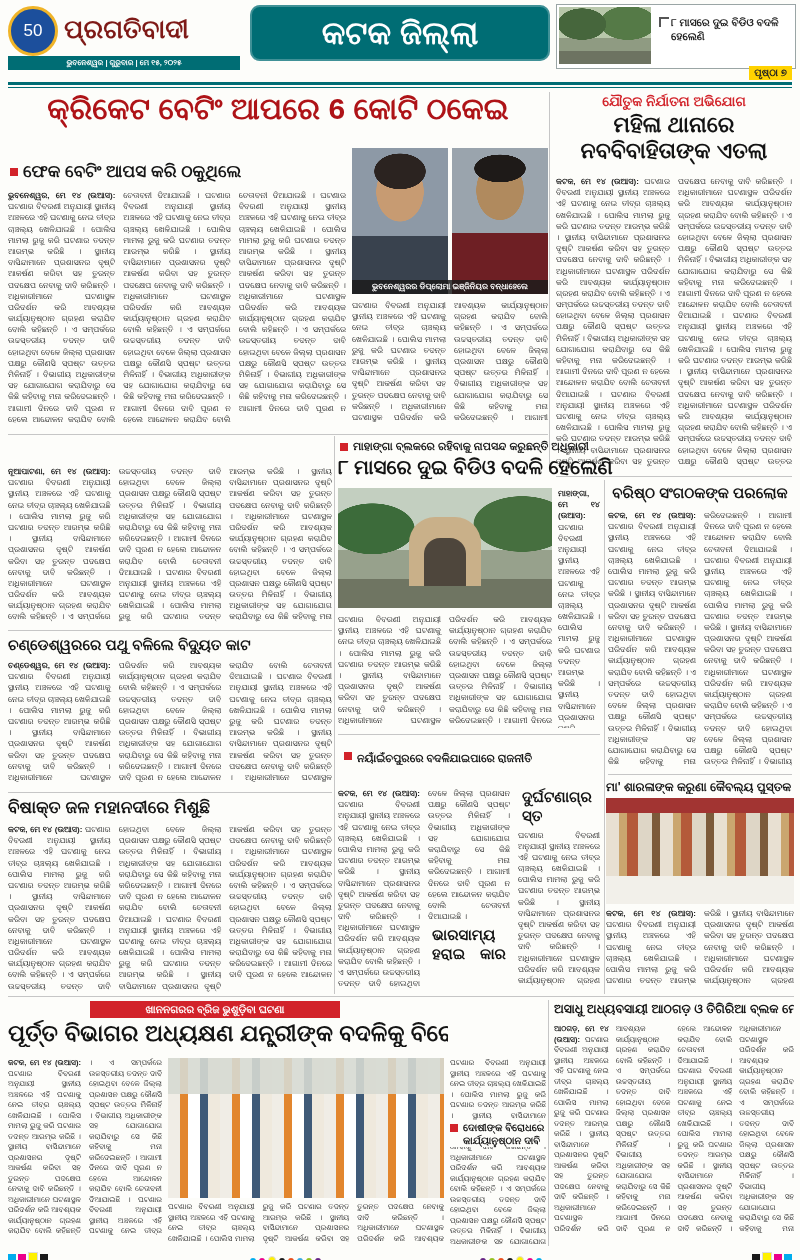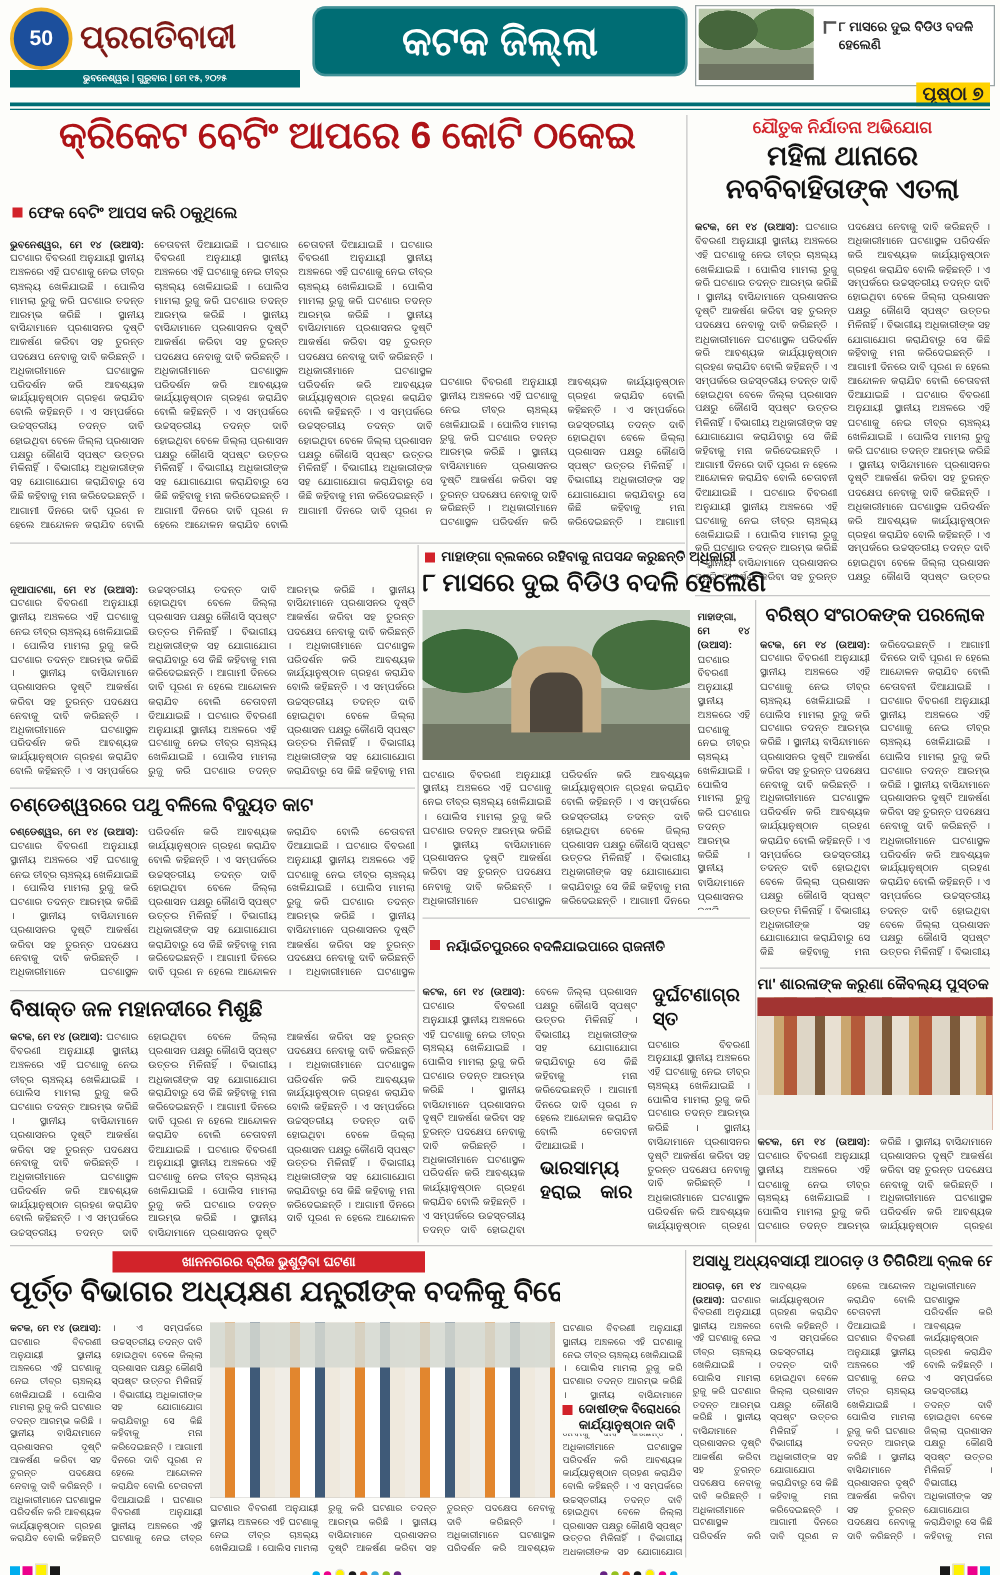--- a/index.html
+++ b/index.html
@@ -23,55 +23,66 @@
   .red-head{color:#ae1317}
   .regsq{display:inline-block;width:8px;height:8px;margin-right:2px}
   .regdot{display:inline-block;width:6px;height:6px;margin-right:3px;border-radius:50%}
 </style>
 </head>
 <body>
 
 <div id="page">
 
   <div class="abs" style="left:8px;top:6px;width:232px;height:48px">
-    <div style="position:absolute;left:0;top:0;width:44px;height:44px;border-radius:50%;background:#1c4f9c;border:3px solid #f0b428;color:#fff;font-weight:700;font-size:17px;display:flex;align-items:center;justify-content:center">50</div>
+    <div style="position:absolute;left:0;top:0;width:44px;height:44px;border-radius:50%;background:#1c4f9c;border:3px solid #f0b428;color:#fff;font-weight:400;font-size:17px;display:flex;align-items:center;justify-content:center">50</div>
     <div style="position:absolute;left:56px;top:8px;font-size:26px;font-weight:800;color:#7e1a17;white-space:nowrap">ପ୍ରଗତିବାଦୀ</div>
   </div>
   <div class="abs" style="left:8px;top:56px;width:232px;height:14px;background:#006d74;color:#fff;font-size:7.5px;font-weight:700;display:flex;align-items:center;justify-content:center">ଭୁବନେଶ୍ୱର | ଗୁରୁବାର | ମେ ୧୫, ୨୦୨୫</div>
 
   <div class="abs" style="left:250px;top:5px;width:300px;height:56px;background:#006d74;border-radius:10px;box-shadow:inset 0 0 0 2px rgba(255,255,255,.25);display:flex;align-items:center;justify-content:center">
     <span style="color:#fff;font-size:32px;font-weight:800;white-space:nowrap">କଟକ ଜିଲ୍ଲା</span>
   </div>
 
   <div class="abs" style="left:556px;top:4px;width:238px;height:63px;border:1px solid #9aa5a5;background:#fff">
     <div class="photo" style="left:2px;top:2px;width:92px;height:57px;background:
            radial-gradient(40px 26px at 25% 30%, #46663c 0 60%, transparent 61%),
            radial-gradient(46px 28px at 75% 28%, #557a47 0 60%, transparent 61%),
            linear-gradient(#b9c8ab 0 55%, #8f9b82 55% 78%, #6d7361 78% 100%);"></div>
     <span style="position:absolute;left:102px;top:12px;width:8px;height:8px;border-left:2px solid #555;border-top:2px solid #555"></span>
     <div style="position:absolute;left:114px;top:10px;width:120px;font-size:10.5px;font-weight:700;color:#222;line-height:1.35">୮ ମାସରେ ଦୁଇ ବିଡିଓ ବଦଳି ହେଲେଣି</div>
   </div>
 
-  <div class="abs" style="right:8px;top:66px;background:#ffd200;color:#222;font-size:15px;font-weight:700;padding:1px 5px">ପୃଷ୍ଠା ୭</div>
+  <div class="abs" style="right:8px;top:66px;background:#ffd200;color:#222;font-size:10px;font-weight:700;padding:1px 5px">ପୃଷ୍ଠା ୭</div>
 
   <div class="abs" style="left:8px;top:82px;width:784px;height:3px;background:#006d74"></div>
   <div class="abs" style="left:8px;top:87px;width:784px;height:1px;background:#006d74"></div>
 
   <div class="abs headline red-head center nw" style="left:8px;top:92px;width:540px;font-size:30px;height:40px">କ୍ରିକେଟ ବେଟିଂ ଆପରେ 6 କୋଟି ଠକେଇ</div>
 
   <div class="abs" style="left:10px;top:162px;width:336px;display:flex;align-items:center">
     <span class="sqm"></span>
-    <span class="kick" style="font-size:13px">ଫେକ ବେଟିଂ ଆପସ କରି ଠକୁଥିଲେ</span>
+    <span class="kick" style="font-size:17px">ଫେକ ବେଟିଂ ଆପସ କରି ଠକୁଥିଲେ</span>
   </div>
 
   <div class="abs bt c3" style="left:8px;top:190px;width:338px;height:242px">
     <span class="dl">ଭୁବନେଶ୍ୱର, ମେ ୧୪ (ଉଆସ):</span>
     <span> ଘଟଣାର ବିବରଣୀ ଅନୁଯାୟୀ ସ୍ଥାନୀୟ ଅଞ୍ଚଳରେ ଏହି ଘଟଣାକୁ ନେଇ ତୀବ୍ର ଚାଞ୍ଚଲ୍ୟ ଖେଳିଯାଇଛି । ପୋଲିସ ମାମଲା ରୁଜୁ କରି ଘଟଣାର ତଦନ୍ତ ଆରମ୍ଭ କରିଛି । ସ୍ଥାନୀୟ ବାସିନ୍ଦାମାନେ ପ୍ରଶାସନର ଦୃଷ୍ଟି ଆକର୍ଷଣ କରିବା ସହ ତୁରନ୍ତ ପଦକ୍ଷେପ ନେବାକୁ ଦାବି କରିଛନ୍ତି । ଅଧିକାରୀମାନେ ଘଟଣାସ୍ଥଳ ପରିଦର୍ଶନ କରି ଆବଶ୍ୟକ କାର୍ଯ୍ୟାନୁଷ୍ଠାନ ଗ୍ରହଣ କରାଯିବ ବୋଲି କହିଛନ୍ତି । ଏ ସମ୍ପର୍କରେ ଉଚ୍ଚସ୍ତରୀୟ ତଦନ୍ତ ଦାବି ହୋଇଥିବା ବେଳେ ଜିଲ୍ଲା ପ୍ରଶାସନ ପକ୍ଷରୁ କୌଣସି ସ୍ପଷ୍ଟ ଉତ୍ତର ମିଳିନାହିଁ । ବିଭାଗୀୟ ଅଧିକାରୀଙ୍କ ସହ ଯୋଗାଯୋଗ କରାଯିବାରୁ ସେ କିଛି କହିବାକୁ ମନା କରିଦେଇଛନ୍ତି । ଆଗାମୀ ଦିନରେ ଦାବି ପୂରଣ ନ ହେଲେ ଆନ୍ଦୋଳନ କରାଯିବ ବୋଲି ଚେତାବନୀ ଦିଆଯାଇଛି । ଘଟଣାର ବିବରଣୀ ଅନୁଯାୟୀ ସ୍ଥାନୀୟ ଅଞ୍ଚଳରେ ଏହି ଘଟଣାକୁ ନେଇ ତୀବ୍ର ଚାଞ୍ଚଲ୍ୟ ଖେଳିଯାଇଛି । ପୋଲିସ ମାମଲା ରୁଜୁ କରି ଘଟଣାର ତଦନ୍ତ ଆରମ୍ଭ କରିଛି । ସ୍ଥାନୀୟ ବାସିନ୍ଦାମାନେ ପ୍ରଶାସନର ଦୃଷ୍ଟି ଆକର୍ଷଣ କରିବା ସହ ତୁରନ୍ତ ପଦକ୍ଷେପ ନେବାକୁ ଦାବି କରିଛନ୍ତି । ଅଧିକାରୀମାନେ ଘଟଣାସ୍ଥଳ ପରିଦର୍ଶନ କରି ଆବଶ୍ୟକ କାର୍ଯ୍ୟାନୁଷ୍ଠାନ ଗ୍ରହଣ କରାଯିବ ବୋଲି କହିଛନ୍ତି । ଏ ସମ୍ପର୍କରେ ଉଚ୍ଚସ୍ତରୀୟ ତଦନ୍ତ ଦାବି ହୋଇଥିବା ବେଳେ ଜିଲ୍ଲା ପ୍ରଶାସନ ପକ୍ଷରୁ କୌଣସି ସ୍ପଷ୍ଟ ଉତ୍ତର ମିଳିନାହିଁ । ବିଭାଗୀୟ ଅଧିକାରୀଙ୍କ ସହ ଯୋଗାଯୋଗ କରାଯିବାରୁ ସେ କିଛି କହିବାକୁ ମନା କରିଦେଇଛନ୍ତି । ଆଗାମୀ ଦିନରେ ଦାବି ପୂରଣ ନ ହେଲେ ଆନ୍ଦୋଳନ କରାଯିବ ବୋଲି ଚେତାବନୀ ଦିଆଯାଇଛି । ଘଟଣାର ବିବରଣୀ ଅନୁଯାୟୀ ସ୍ଥାନୀୟ ଅଞ୍ଚଳରେ ଏହି ଘଟଣାକୁ ନେଇ ତୀବ୍ର ଚାଞ୍ଚଲ୍ୟ ଖେଳିଯାଇଛି । ପୋଲିସ ମାମଲା ରୁଜୁ କରି ଘଟଣାର ତଦନ୍ତ ଆରମ୍ଭ କରିଛି । ସ୍ଥାନୀୟ ବାସିନ୍ଦାମାନେ ପ୍ରଶାସନର ଦୃଷ୍ଟି ଆକର୍ଷଣ କରିବା ସହ ତୁରନ୍ତ ପଦକ୍ଷେପ ନେବାକୁ ଦାବି କରିଛନ୍ତି । ଅଧିକାରୀମାନେ ଘଟଣାସ୍ଥଳ ପରିଦର୍ଶନ କରି ଆବଶ୍ୟକ କାର୍ଯ୍ୟାନୁଷ୍ଠାନ ଗ୍ରହଣ କରାଯିବ ବୋଲି କହିଛନ୍ତି । ଏ ସମ୍ପର୍କରେ ଉଚ୍ଚସ୍ତରୀୟ ତଦନ୍ତ ଦାବି ହୋଇଥିବା ବେଳେ ଜିଲ୍ଲା ପ୍ରଶାସନ ପକ୍ଷରୁ କୌଣସି ସ୍ପଷ୍ଟ ଉତ୍ତର ମିଳିନାହିଁ । ବିଭାଗୀୟ ଅଧିକାରୀଙ୍କ ସହ ଯୋଗାଯୋଗ କରାଯିବାରୁ ସେ କିଛି କହିବାକୁ ମନା କରିଦେଇଛନ୍ତି । ଆଗାମୀ ଦିନରେ ଦାବି ପୂରଣ ନ ହେଲେ ଆନ୍ଦୋଳନ କରାଯିବ ବୋଲି ଚେତାବନୀ ଦିଆଯାଇଛି ।</span>
   </div>
 
+  <div class="abs" style="left:352px;top:148px;width:196px;height:146px">
+    <div class="photo" style="left:0;top:0;width:96px;height:146px;background:
+           radial-gradient(26px 18px at 50% 16%, #2b2320 0 98%, transparent 100%),
+           radial-gradient(24px 30px at 50% 30%, #c79b72 0 98%, transparent 100%),
+           linear-gradient(#8d99a6 0 60%, #39424e 60% 100%);"></div>
+    <div class="photo" style="left:100px;top:0;width:96px;height:146px;background:
+           radial-gradient(26px 14px at 50% 14%, #1e1a18 0 98%, transparent 100%),
+           radial-gradient(24px 30px at 50% 29%, #b08a5e 0 98%, transparent 100%),
+           linear-gradient(#9aa4ad 0 58%, #6e1f24 58% 100%);"></div>
+    <div class="capbar">ଭୁବନେଶ୍ୱରର ଡିପ୍ଲୋମା ଇଞ୍ଜିନିୟର ବନ୍ଧାହେଲେ</div>
+  </div>
 
   <div class="abs bt c2" style="left:352px;top:300px;width:196px;height:132px">
     <span> ଘଟଣାର ବିବରଣୀ ଅନୁଯାୟୀ ସ୍ଥାନୀୟ ଅଞ୍ଚଳରେ ଏହି ଘଟଣାକୁ ନେଇ ତୀବ୍ର ଚାଞ୍ଚଲ୍ୟ ଖେଳିଯାଇଛି । ପୋଲିସ ମାମଲା ରୁଜୁ କରି ଘଟଣାର ତଦନ୍ତ ଆରମ୍ଭ କରିଛି । ସ୍ଥାନୀୟ ବାସିନ୍ଦାମାନେ ପ୍ରଶାସନର ଦୃଷ୍ଟି ଆକର୍ଷଣ କରିବା ସହ ତୁରନ୍ତ ପଦକ୍ଷେପ ନେବାକୁ ଦାବି କରିଛନ୍ତି । ଅଧିକାରୀମାନେ ଘଟଣାସ୍ଥଳ ପରିଦର୍ଶନ କରି ଆବଶ୍ୟକ କାର୍ଯ୍ୟାନୁଷ୍ଠାନ ଗ୍ରହଣ କରାଯିବ ବୋଲି କହିଛନ୍ତି । ଏ ସମ୍ପର୍କରେ ଉଚ୍ଚସ୍ତରୀୟ ତଦନ୍ତ ଦାବି ହୋଇଥିବା ବେଳେ ଜିଲ୍ଲା ପ୍ରଶାସନ ପକ୍ଷରୁ କୌଣସି ସ୍ପଷ୍ଟ ଉତ୍ତର ମିଳିନାହିଁ । ବିଭାଗୀୟ ଅଧିକାରୀଙ୍କ ସହ ଯୋଗାଯୋଗ କରାଯିବାରୁ ସେ କିଛି କହିବାକୁ ମନା କରିଦେଇଛନ୍ତି । ଆଗାମୀ ଦିନରେ ଦାବି ପୂରଣ ନ ହେଲେ ଆନ୍ଦୋଳନ କରାଯିବ ବୋଲି ଚେତାବନୀ ଦିଆଯାଇଛି । ଘଟଣାର ବିବରଣୀ ଅନୁଯାୟୀ ସ୍ଥାନୀୟ ଅଞ୍ଚଳରେ ଏହି ଘଟଣାକୁ ନେଇ ତୀବ୍ର ଚାଞ୍ଚଲ୍ୟ ଖେଳିଯାଇଛି । ପୋଲିସ ମାମଲା ରୁଜୁ କରି ଘଟଣାର ତଦନ୍ତ ଆରମ୍ଭ କରିଛି । ସ୍ଥାନୀୟ ବାସିନ୍ଦାମାନେ ପ୍ରଶାସନର ଦୃଷ୍ଟି ଆକର୍ଷଣ କରିବା ସହ ତୁରନ୍ତ ପଦକ୍ଷେପ ନେବାକୁ ଦାବି କରିଛନ୍ତି । ଅଧିକାରୀମାନେ ଘଟଣାସ୍ଥଳ ପରିଦର୍ଶନ କରି ଆବଶ୍ୟକ କାର୍ଯ୍ୟାନୁଷ୍ଠାନ ଗ୍ରହଣ କରାଯିବ ବୋଲି କହିଛନ୍ତି । ଏ ସମ୍ପର୍କରେ ଉଚ୍ଚସ୍ତରୀୟ ତଦନ୍ତ ଦାବି ହୋଇଥିବା ବେଳେ ଜିଲ୍ଲା ପ୍ରଶାସନ ପକ୍ଷରୁ କୌଣସି ସ୍ପଷ୍ଟ ଉତ୍ତର ମିଳିନାହିଁ । ବିଭାଗୀୟ ଅଧିକାରୀଙ୍କ ସହ ଯୋଗାଯୋଗ କରାଯିବାରୁ ସେ କିଛି କହିବାକୁ ମନା କରିଦେଇଛନ୍ତି । ଆଗାମୀ ଦିନରେ ଦାବି ପୂରଣ ନ ହେଲେ ଆନ୍ଦୋଳନ କରାଯିବ ବୋଲି ଚେତାବନୀ ଦିଆଯାଇଛି ।</span>
   </div>
 
   <div class="vr" style="left:549px;top:92px;height:380px"></div>
 
   <div class="abs center" style="left:556px;top:94px;width:236px;font-size:13.5px;font-weight:700;color:#d2232a">ଯୌତୁକ ନିର୍ଯାତନା ଅଭିଯୋଗ</div>
   <div class="abs headline center" style="left:556px;top:112px;width:236px;font-size:22px;line-height:1.18;height:58px;overflow:hidden">ମହିଳା ଥାନାରେ ନବବିବାହିତାଙ୍କ ଏତଲା</div>
   <div class="abs bt c2" style="left:556px;top:176px;width:236px;height:294px">

